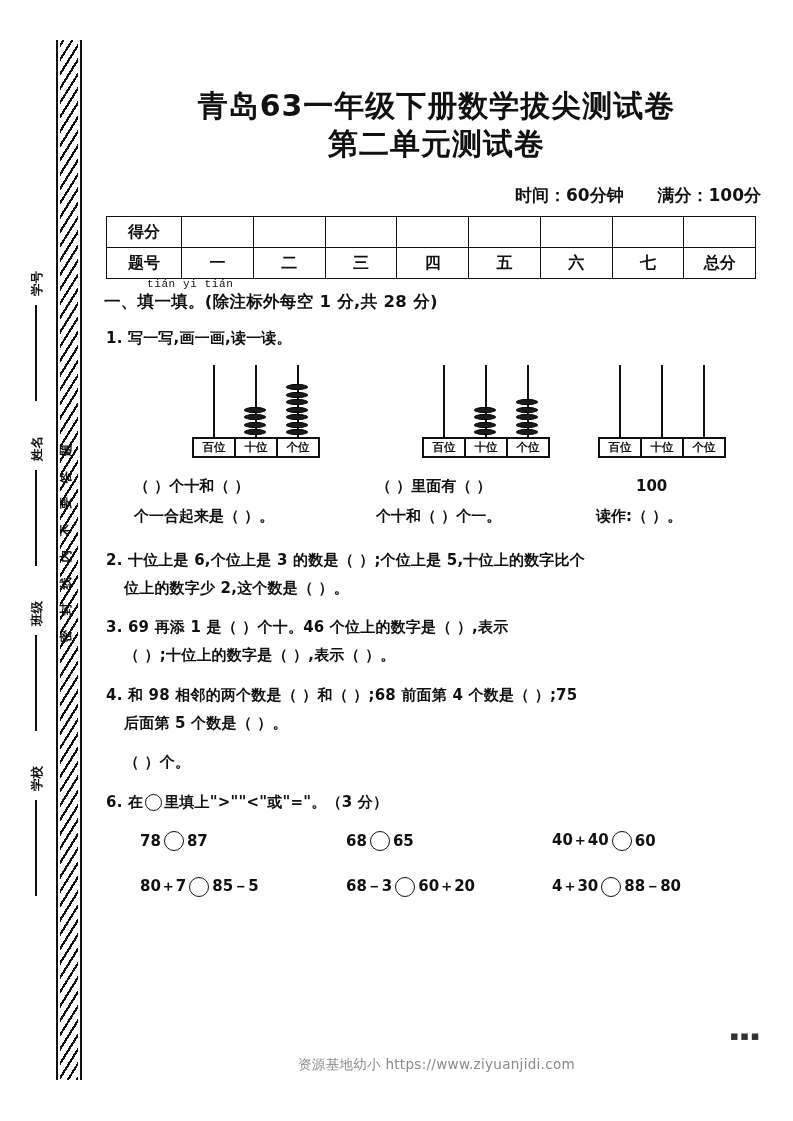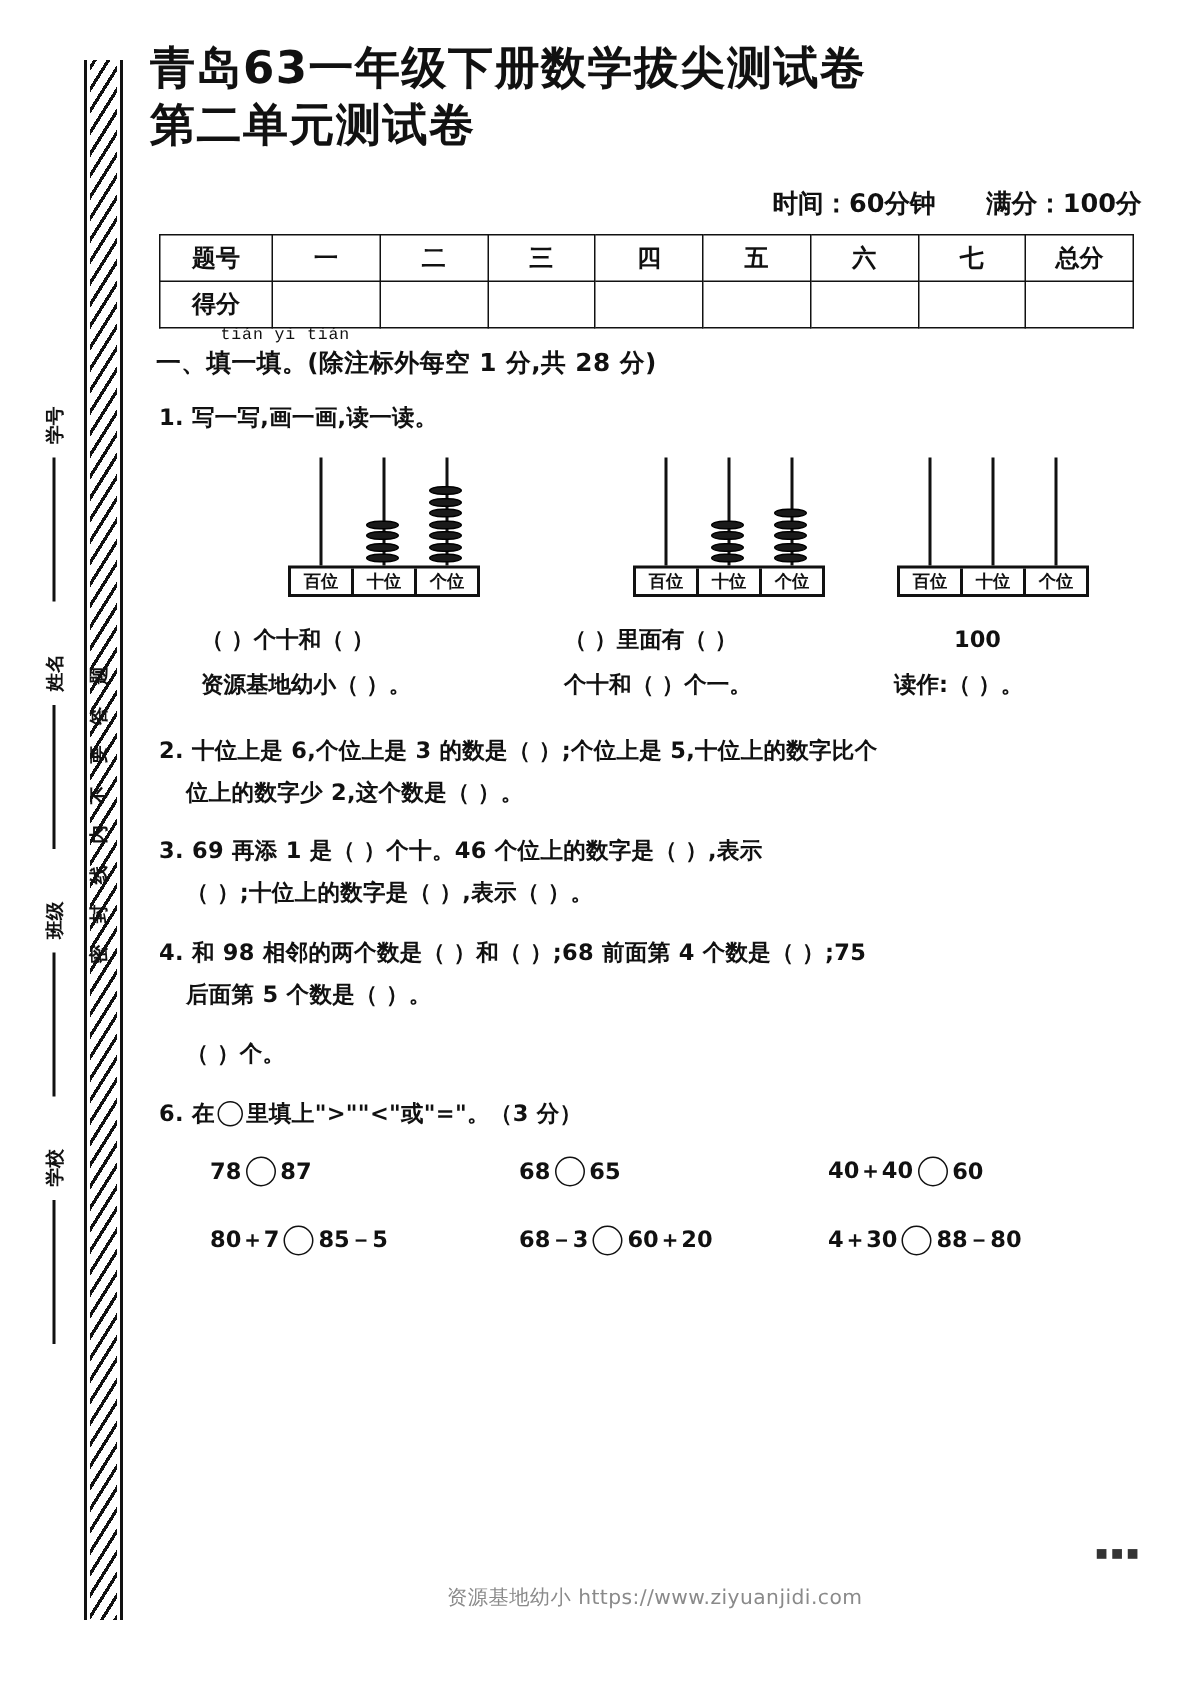--- a/index.html
+++ b/index.html
@@ -107,21 +107,22 @@
   #paper {
     position: absolute;
     left: 100px;
     top: 0;
     width: 673px;
     height: 1121px;
   }
 
   
   .title-block {
-    padding-top: 28px;
+    text-align: center;
+    padding-top: 88px;
   }
   .title-line1 {
     font-size: 30px;
     font-weight: bold;
     letter-spacing: 1px;
     line-height: 1.22;
     font-family: "DejaVu Sans", "Liberation Sans", sans-serif;
   }
   .title-line2 {
     font-size: 30px;
@@ -237,21 +238,21 @@
   }
   .frame .cell {
     flex: 1;
     text-align: center;
     font-size: 11.5px;
     font-weight: bold;
     line-height: 17px;
     border-right: 2px solid #111111;
     white-space: nowrap;
   }
-  .frame .cell:last-child { border-right: none; }
+  .frame .cell:last-child { border-right: none; font-family: Liberation Serif, serif; }
 
   
   .ans-lines {
     margin: 6px 0 0 6px;
     font-size: 15px;
     font-weight: bold;
     position: relative;
     height: 58px;
   }
   .ans-cell {
@@ -360,41 +361,41 @@
 
   <div class="meta-line">
     <span>时间：60分钟</span>
     <span class="gap"></span>
     <span>满分：100分</span>
   </div>
 
   <table class="score-table">
     <tbody>
         <tr>
+      <td class="head-cell">得分</td>
+      <td></td>
+      <td></td>
+      <td></td>
+      <td></td>
+      <td></td>
+      <td></td>
+      <td></td>
+      <td></td>
+    </tr>
+    <tr>
       <td class="head-cell">题号</td>
       <td>一</td>
       <td>二</td>
       <td>三</td>
       <td>四</td>
       <td>五</td>
       <td>六</td>
       <td>七</td>
       <td>总分</td>
     </tr>
-    <tr>
-      <td class="head-cell">得分</td>
-      <td></td>
-      <td></td>
-      <td></td>
-      <td></td>
-      <td></td>
-      <td></td>
-      <td></td>
-      <td></td>
-    </tr>
   </tbody>
     </table>
 
   <div class="pinyin">tián yi tián</div>
   <div class="sec-head">一、填一填。(除注标外每空 1 分,共 28 分)</div>
 
   <div class="q">1. 写一写,画一画,读一读。</div>
 
   <div class="abacus-row">
 
@@ -463,21 +464,21 @@
         <div class="cell">十位</div>
         <div class="cell">个位</div>
       </div>
     </div>
   </div>
 
   <div class="ans-lines">
     <div class="ans-cell" style="left:28px;  top:0px;">（      ）个十和（        ）</div>
     <div class="ans-cell" style="left:270px; top:0px;">（        ）里面有（        ）</div>
     <div class="ans-cell" style="left:530px; top:0px;">100</div>
-    <div class="ans-cell" style="left:28px;  top:30px;">资源基地幼小（       ）。</div>
+    <div class="ans-cell" style="left:28px;  top:30px;">个一合起来是（       ）。</div>
     <div class="ans-cell" style="left:270px; top:30px;">个十和（       ）个一。</div>
     <div class="ans-cell" style="left:490px; top:30px;">读作:（       ）。</div>
   </div>
 
   <div class="q">
     <div>2. 十位上是 6,个位上是 3 的数是（        ）;个位上是 5,十位上的数字比个</div>
     <div><span class="indent"></span><span>位上的数字少 2,这个数是（        ）。</span></div>
   </div>
 
   <div class="q">

